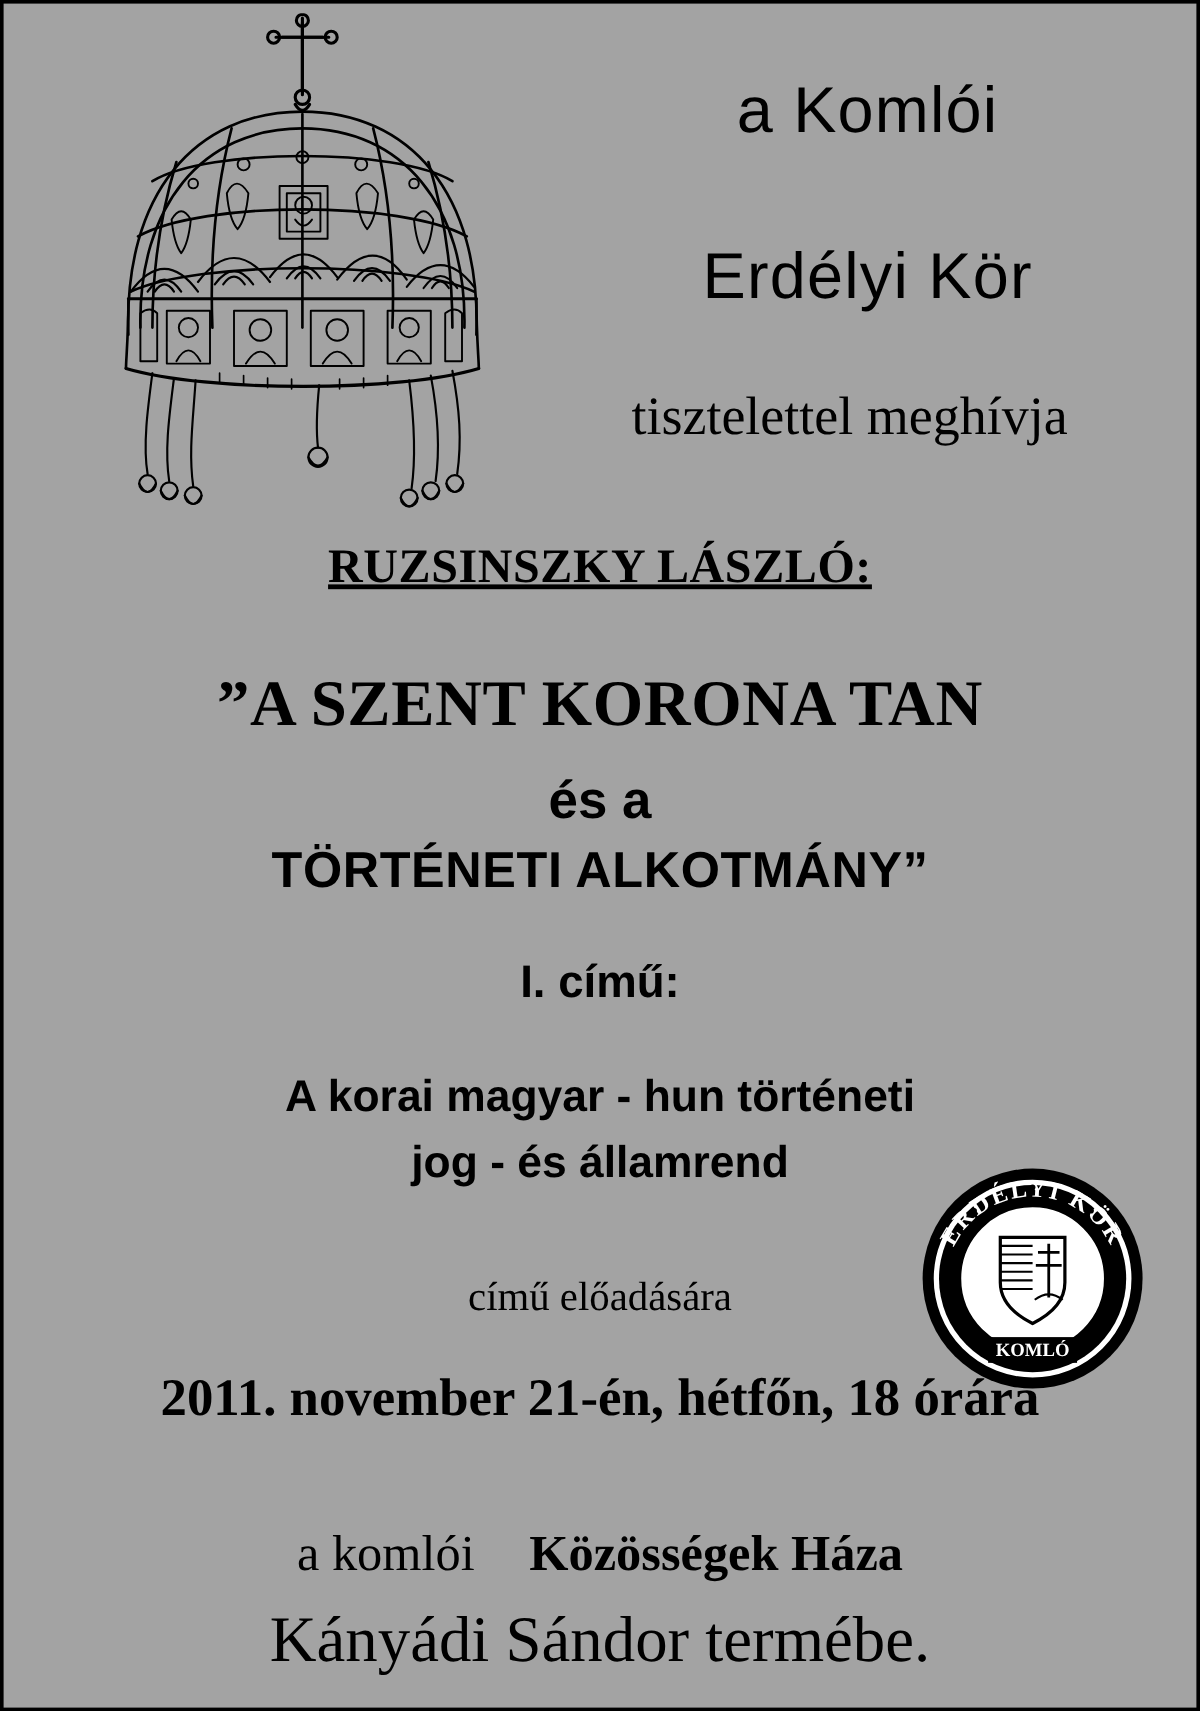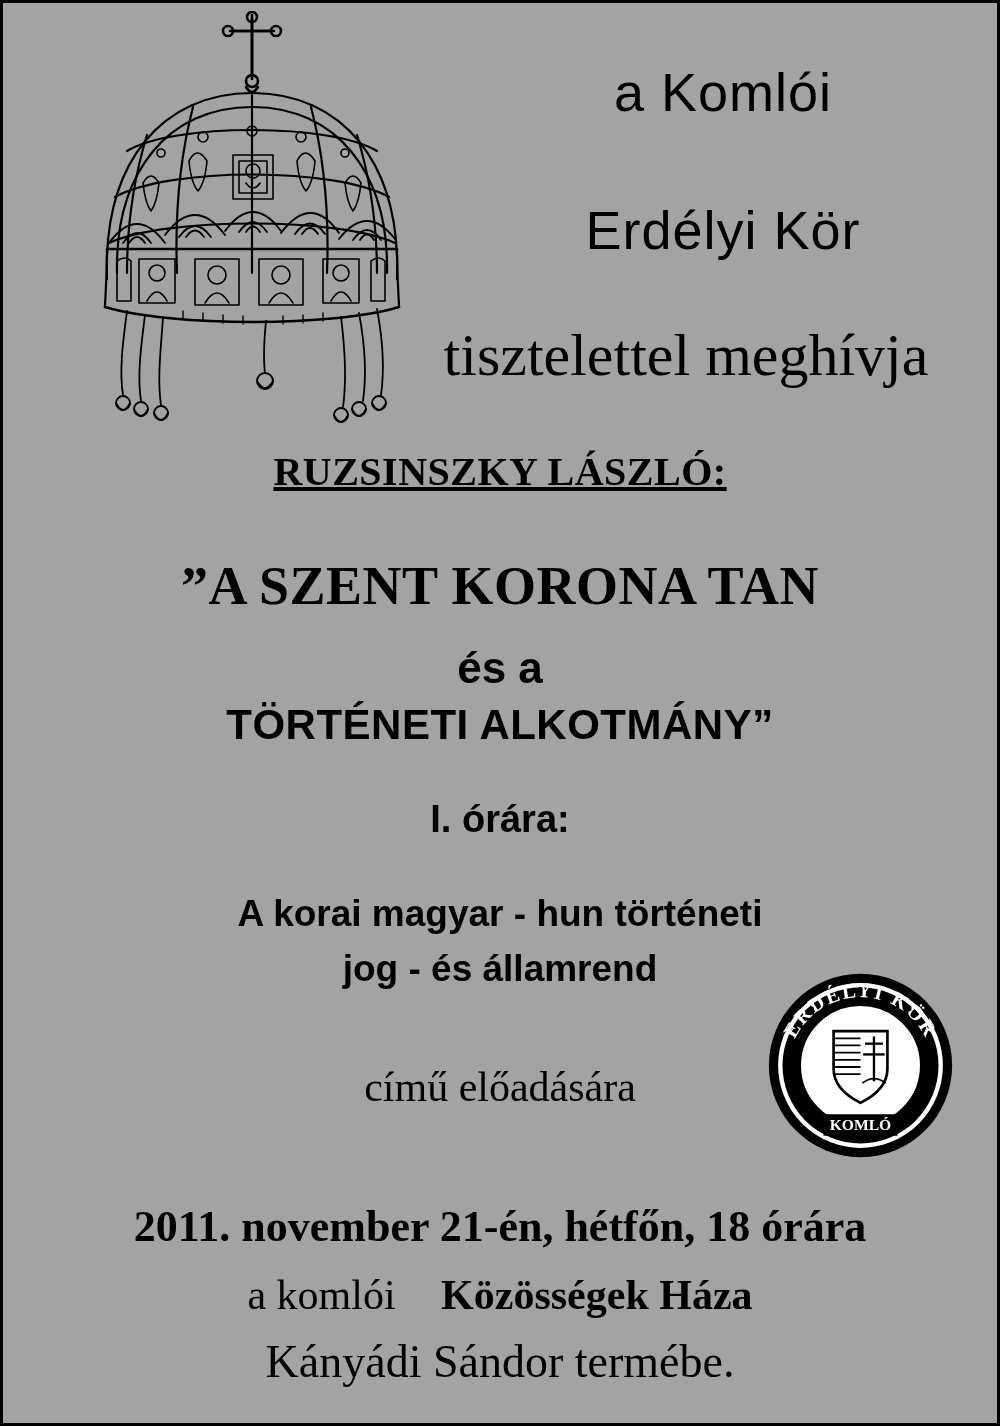--- a/index.html
+++ b/index.html
@@ -49,25 +49,25 @@
     letter-spacing: 1px;
   }
   #hdr-2 {
     left: 450px;
     top: 196px;
     width: 540px;
     font-size: 54px;
     letter-spacing: 1px;
   }
   #hdr-3 {
-    left: 398px;
+    left: 420px;
     top: 318px;
     width: 570px;
     font-family: "Liberation Serif", serif;
-    font-size: 60px;
+    font-size: 45px;
   }
 
   
   .ctr {
     position: absolute;
     width: 100%;
     left: 0;
     text-align: center;
     color: #000;
   }
@@ -113,42 +113,42 @@
   }
   #sub-2 {
     top: 945px;
     font-family: "Liberation Sans", sans-serif;
     font-weight: bold;
     font-size: 37px;
   }
   #cimu {
     top: 1060px;
     font-family: "Liberation Serif", serif;
-    font-size: 42px;
+    font-size: 34px;
   }
 
   #date-line {
-    top: 1198px;
+    top: 1136px;
     font-family: "Liberation Serif", serif;
     font-weight: bold;
     font-size: 44px;
   }
   #venue-line {
     top: 1268px;
     font-family: "Liberation Serif", serif;
     font-size: 42px;
   }
   #venue-line .b {
     font-weight: bold;
     margin-left: 35px;
   }
   #room-line {
     top: 1332px;
     font-family: "Liberation Serif", serif;
-    font-size: 46px;
+    font-size: 54px;
     text-align: center;
   }
 
   
   .seal {
     position: absolute;
     left: 760px;
     top: 965px;
     width: 195px;
     height: 195px;
@@ -276,21 +276,21 @@
   <div class="hdr-line" id="hdr-1">a Komlói</div>
   <div class="hdr-line" id="hdr-2">Erdélyi Kör</div>
   <div class="hdr-line" id="hdr-3">tisztelettel meghívja</div>
 
   <div class="ctr" id="speaker">RUZSINSZKY LÁSZLÓ:</div>
 
   <div class="ctr" id="title-1">”A SZENT KORONA TAN</div>
   <div class="ctr" id="title-2">és a</div>
   <div class="ctr" id="title-3">TÖRTÉNETI ALKOTMÁNY”</div>
 
-  <div class="ctr" id="part">I. órára:</div>
+  <div class="ctr" id="part">I. című:</div>
   <div class="ctr" id="sub-2">jog - és államrend</div>
   <div class="ctr" id="sub-1">A korai magyar - hun történeti</div>
 
   <div class="ctr" id="cimu">című előadására</div>
 
   <div class="seal">
     <svg viewBox="0 0 200 200" xmlns="http://www.w3.org/2000/svg">
       <defs>
         <path id="topArc" d="M 26 104 A 74 74 0 0 1 174 104" fill="none"></path>
         <path id="botArc" d="M 44 128 A 58 58 0 0 0 156 128" fill="none"></path>

